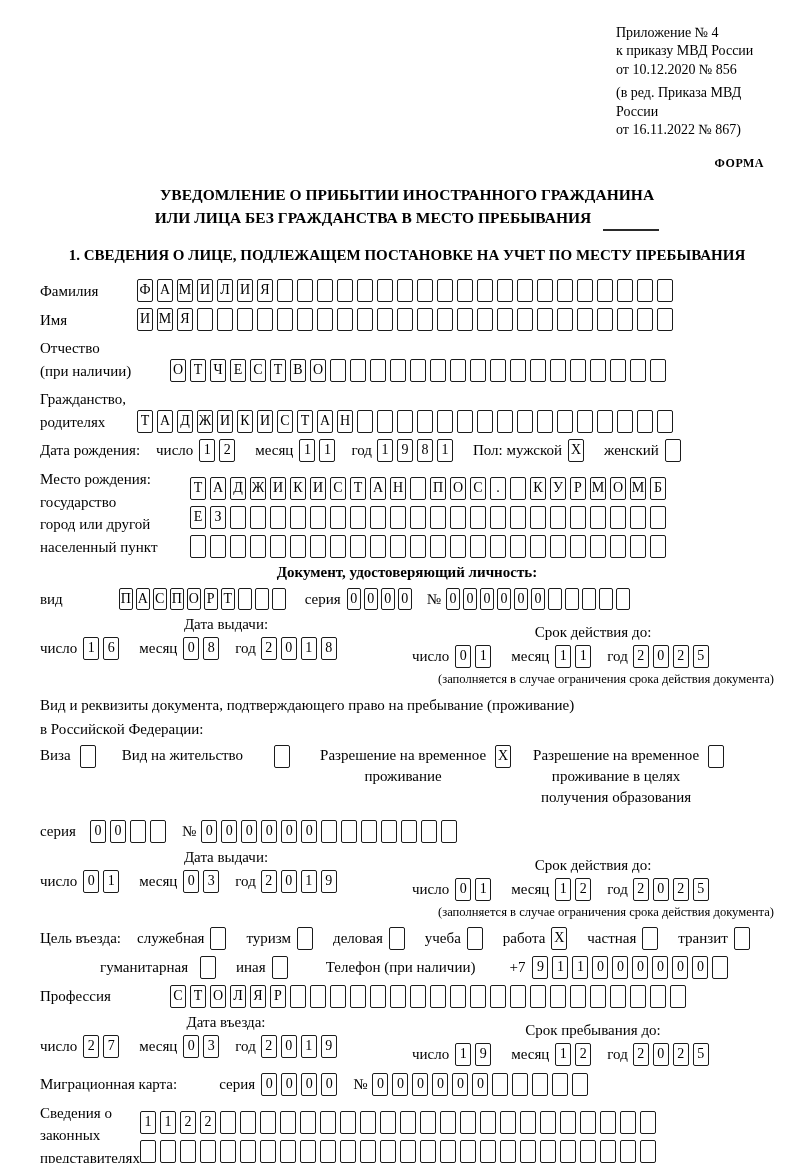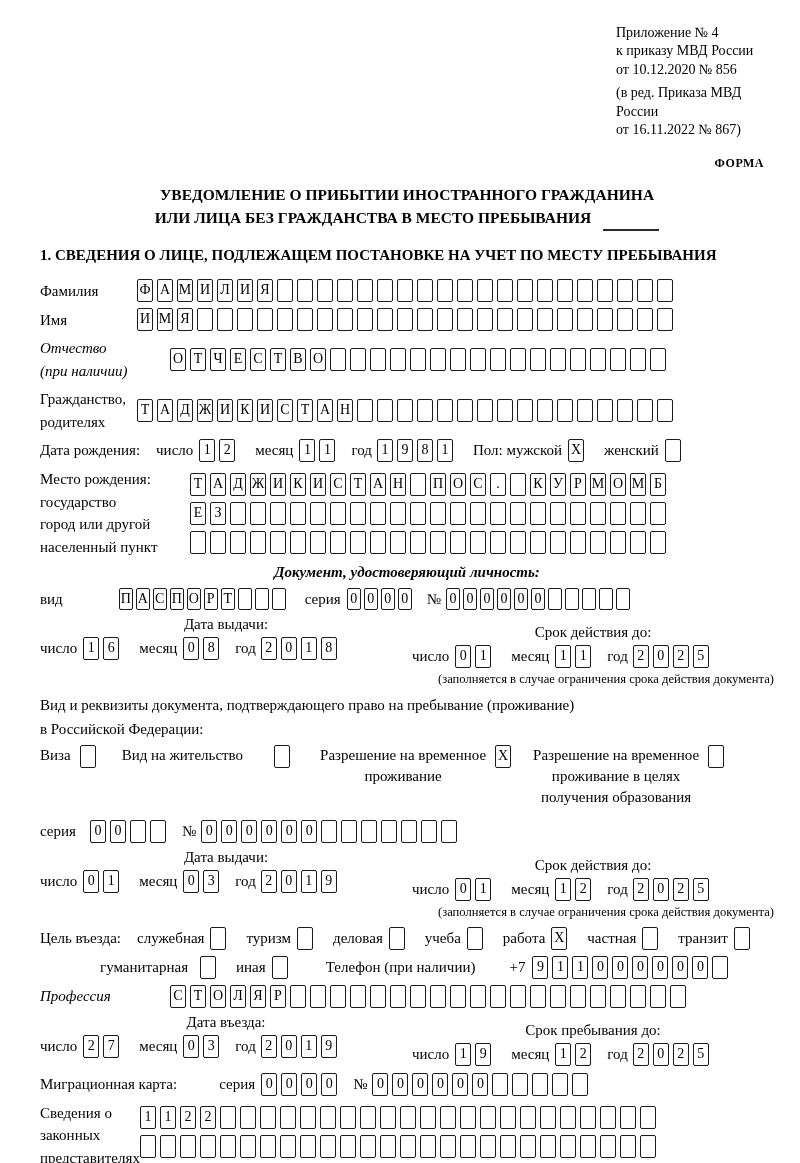--- a/index.html
+++ b/index.html
@@ -12,41 +12,41 @@
   .page { width: 800px; height: 1163px; padding: 24px 26px 0 40px; }
 
   
   .hdr { margin-left: 576px; line-height: 1.32; font-size: 14px; }
   .hdr .ed { font-size: 14px; }
   .hdr .edtop { margin-top: 5px; }
   .forma { text-align: right; font-weight: bold; font-size: 12px; letter-spacing: .5px; margin: 16px 10px 12px 0; }
 
   .title { text-align: center; font-weight: bold; font-size: 15.5px; line-height: 1.5; margin-bottom: 16px; }
   .blank { display: inline-block; width: 56px; border-bottom: 2.2px solid #2a2a2a; margin-left: 12px; }
-  .sec { font-weight: bold; font-size: 15px; margin-bottom: 15px; white-space: nowrap; }
-
-  .frow { display: flex; align-items: center; margin-bottom: 6px; }
+  .sec { text-align: center; font-weight: bold; font-size: 15px; margin-bottom: 15px; white-space: nowrap; }
+
+  .frow { display: flex; align-items: flex-end; margin-bottom: 6px; }
   .inline { display: flex; align-items: center; flex-wrap: nowrap; }
   .flabel { line-height: 1.5; }
-  .w97 { flex: 0 0 97px; } .w130 { flex: 0 0 130px; font-style: italic; } .w150 { flex: 0 0 150px; } .w100 { flex: 0 0 100px; }
+  .w97 { flex: 0 0 97px; } .w130 { flex: 0 0 130px; } .w150 { flex: 0 0 150px; } .w100 { flex: 0 0 100px; }
 
   .boxes { display: flex; flex-wrap: nowrap; }
   .cb {
     flex: 0 0 auto; width: 16px; height: 23px;
     border: 1.7px solid #1b1b1b; border-radius: 2px;
     margin-right: 4px; text-align: center; line-height: 20px; font-size: 14px;
     background: #fff;
   }
   .boxes.t .cb { width: 14px; height: 22px; margin-right: 3px; }
   .rowgap { margin-bottom: 6px; }
 
   .dl  { margin: 0 6px 0 16px; white-space: nowrap; }
   .dl2 { margin: 0 5px 0 12px; white-space: nowrap; }
 
-  .dochead { text-align: center; font-weight: bold; margin: 2px 0 7px; font-style: italic; }
+  .dochead { text-align: center; font-weight: bold; margin: 2px 0 7px; }
 
   .dpair { display: flex; margin-bottom: 7px; }
   .dcol-l { flex: 0 0 372px; }
   .dcol-r { flex: 1; margin-top: 8px; }
   .dhead { text-align: center; margin-bottom: 4px; white-space: nowrap; }
   .dline { display: flex; align-items: center; }
   .dline .first { margin-left: 0; }
   .dnote { font-size: 12.6px; text-align: right; margin-top: 4px; white-space: nowrap; }
 
   .para { line-height: 1.55; margin-bottom: 4px; }

